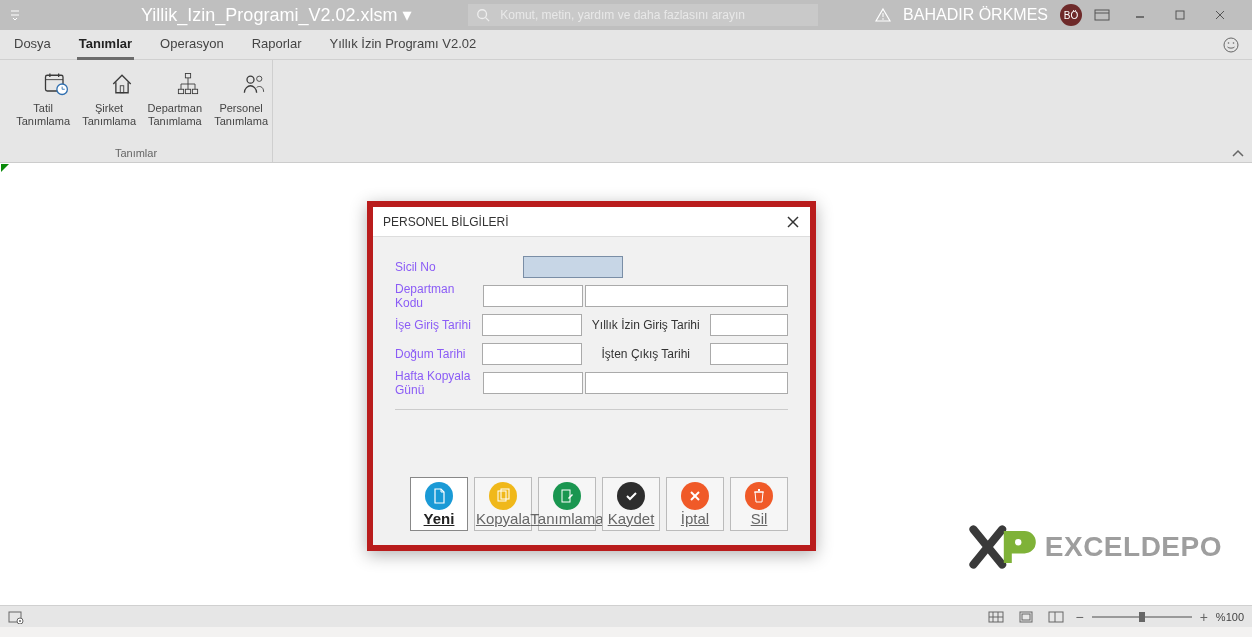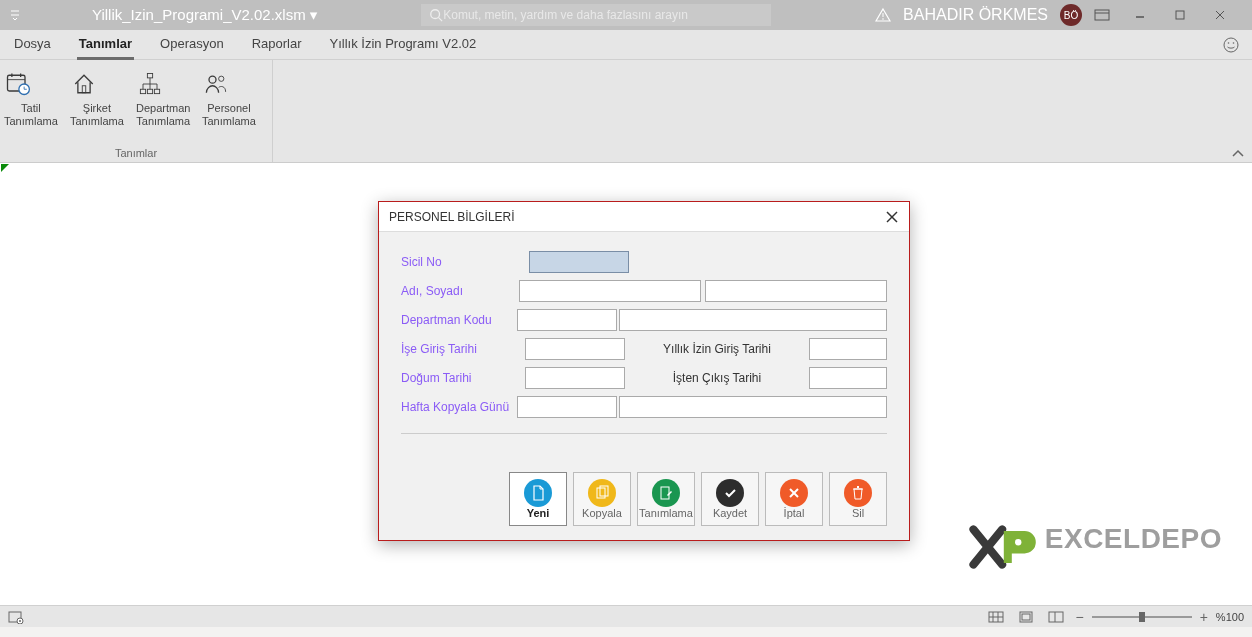--- a/index.html
+++ b/index.html
@@ -1,68 +1,68 @@
 <!DOCTYPE html>
 <html><head>
 <meta charset="utf-8">
 <style>
 *{margin:0;padding:0;box-sizing:border-box;font-family:"Segoe UI",Arial,sans-serif;font-size:12px;color:#333}
 body{background:#f3f2f1;width:1252px;height:637px;overflow:hidden;position:relative}
 .titlebar{height:30px;background:#bfbfbf;display:flex;align-items:center;padding:0;color:#fff}
 .titlebar .save-drop{width:30px;display:flex;align-items:center;justify-content:center;color:#fff}
-.titlebar .filename{color:#fff;font-size:15px;margin-left:62px}
+.titlebar .filename{color:#fff;font-size:18px;margin-left:111px}
 .titlebar .searchbox{margin-left:auto;margin-right:auto;background:#c9c9c9;width:350px;height:22px;display:flex;align-items:center;padding:0 8px;color:#eee}
-.titlebar .searchbox .ph{color:#e8e8e8;margin-left:0;font-size:12px}
+.titlebar .searchbox .ph{color:#e8e8e8;margin-left:10px;font-size:12px}
 .titlebar .right{display:flex;align-items:center;margin-right:10px;gap:12px}
 .titlebar .username{color:#fff;font-size:16px}
 .titlebar .avatar{width:22px;height:22px;border-radius:50%;background:#6e2a2a;color:#fff;display:flex;align-items:center;justify-content:center;font-size:10px}
 .titlebar .winbtn{width:28px;text-align:center;color:#555}
 .menubar{height:30px;background:#e6e6e6;display:flex;align-items:center;padding:0 12px;gap:24px;border-bottom:1px solid #d0d0d0}
 .menubar .tab{font-size:13px;color:#444;padding:6px 2px;border-bottom:3px solid transparent}
 .menubar .tab.active{font-weight:600;border-bottom:3px solid #6b6b6b;color:#222}
 .menubar .smile{margin-left:auto}
 .ribbon{height:102px;background:#e6e6e6;display:flex}
 .ribbon-group{border-right:1px solid #cfcfcf;padding:2px 4px;display:flex;flex-direction:column}
 .ribbon-items{display:flex;flex:1}
-.ribbon-item{display:flex;flex-direction:column;align-items:flex-start;justify-content:flex-start;width:66px;padding-top:6px;cursor:pointer}
+.ribbon-item{display:flex;flex-direction:column;align-items:flex-end;justify-content:flex-start;width:66px;padding-top:6px;cursor:pointer}
 .ribbon-item svg{width:28px;height:28px;margin-top:2px}
 .ribbon-item .lbl{font-size:11px;text-align:center;line-height:13px;margin-top:4px;color:#444}
 .ribbon-title{text-align:center;font-size:11px;color:#666;padding:1px}
 .ribbon-collapse{margin-left:auto;align-self:flex-end;padding:4px 8px;color:#666}
 .sheet{flex:1;background:#fff;height:443px;border-top:1px solid #ccc;position:relative;overflow:hidden}
 .green-corner{position:absolute;top:1px;left:1px;width:0;height:0;border-top:8px solid #0a8a0a;border-right:8px solid transparent}
 .statusbar{height:22px;background:#e6e6e6;border-top:1px solid #d0d0d0;display:flex;align-items:center;padding:0 8px}
 .statusbar .right{margin-left:auto;display:flex;align-items:center;gap:8px}
 .statusbar .viewbtn{width:22px;height:16px;display:flex;align-items:center;justify-content:center;border:1px solid transparent}
 .statusbar .slider{width:100px;height:2px;background:#999;position:relative}
 .statusbar .slider .thumb{position:absolute;width:6px;height:10px;background:#666;top:-4px;left:47px}
 .statusbar .zoom{font-size:11px;color:#444}
 
-.dlg{position:absolute;left:378px;top:201px;width:532px;background:#f1f1f1;border:1px solid #b91c1c;box-shadow:0 4px 16px rgba(0,0,0,.3)}
+.dlg{position:absolute;left:367px;top:201px;width:449px;background:#f1f1f1;border:6px solid #b91c1c;box-shadow:0 4px 16px rgba(0,0,0,.3)}
 .dlg-title{height:30px;background:#fff;display:flex;align-items:center;padding:0 10px;border-bottom:1px solid #ddd}
 .dlg-title span{font-size:12px;color:#333}
 .dlg-title .close{margin-left:auto;font-size:16px;cursor:pointer}
 .dlg-body{padding:18px 22px 14px;position:relative;min-height:240px}
 .row{display:flex;align-items:center;margin-bottom:5px;height:24px}
 .row .lab{width:128px;font-size:12px;color:#8b5cf6}
 .row .lab2{width:130px;font-size:12px;color:#333;text-align:center}
 .fld{height:22px;border:1px solid #aaa;background:#fff}
 .fld.short{width:100px}
 .fld.med{width:198px}
 .fld.med2{width:296px;margin-left:2px}
 .fld.sicil{width:100px;background:#c7d6e6;border:1px solid #7a8ea6}
 .dlg-sep{border-top:1px solid #ccc;margin:14px 0 10px}
 .dlg-buttons{display:flex;gap:6px;justify-content:flex-end;padding:0 22px 14px}
 .dbtn{width:58px;height:54px;border:1px solid #bbb;background:#f6f6f6;display:flex;flex-direction:column;align-items:center;justify-content:center;cursor:pointer}
 .dbtn.primary{background:#fff;border-color:#888}
 .dbtn .circ{width:28px;height:28px;border-radius:50%;display:flex;align-items:center;justify-content:center;color:#fff;font-weight:bold}
-.dbtn .t{font-size:11px;margin-top:0;color:#666;}
+.dbtn .t{font-size:15px;margin-top:0;color:#666;text-decoration:underline}
 .dbtn.primary .t{color:#222;font-weight:600}
 
-.watermark{position:absolute;right:30px;bottom:34px;display:flex;gap:6px;pointer-events:none}
+.watermark{position:absolute;right:30px;bottom:34px;display:flex;align-items:center;gap:6px;pointer-events:none}
 .watermark .x svg{width:72px;height:48px}
 .watermark .txt{font-size:28px;font-weight:600;letter-spacing:.5px;color:#9e9e9e}
 svg{display:block}
 .warn-icon{color:#e8a33d}
 </style>
 </head>
 <body>
 
 <div class="titlebar">
   <div class="save-drop">
@@ -248,25 +248,20 @@
           <line x1="12" y1="2" x2="2" y2="12" stroke="#333" stroke-width="1.5"></line>
         </svg>
     </span>
   </div>
   <div class="dlg-body">
     <div class="row">
       <span class="lab">Sicil No</span>
       <input class="fld sicil" style="">
     </div>
     <div class="row">
-      <span class="lab">Adı, Soyadı</span>
-      <input class="fld med" style="">
-      <input class="fld med" style="margin-left: 4px;">
-    </div>
-    <div class="row">
       <span class="lab">Departman Kodu</span>
       <input class="fld short" style="">
       <input class="fld med2" style="">
     </div>
     <div class="row">
       <span class="lab">İşe Giriş Tarihi</span>
       <input class="fld short" style="">
       <span class="lab2" style="width:190px">Yıllık İzin Giriş Tarihi</span>
       <input class="fld" style="width: 78px;">
     </div>

